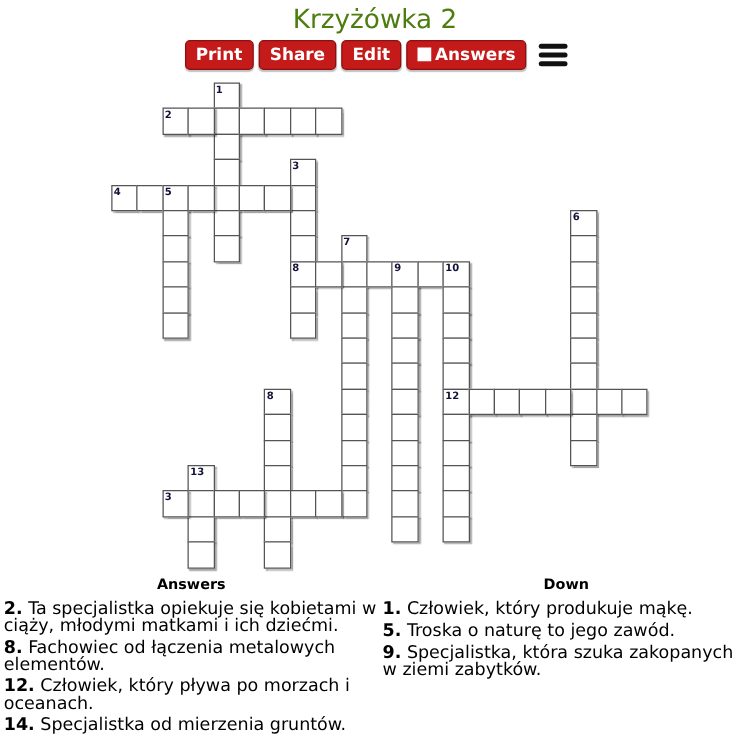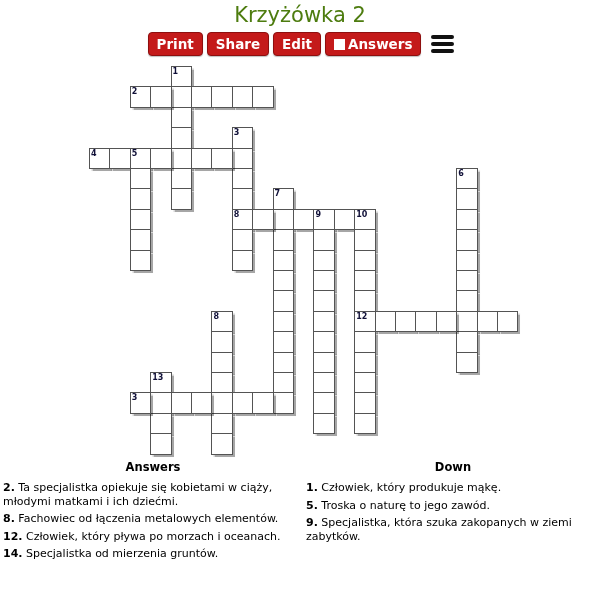--- a/index.html
+++ b/index.html
@@ -26,21 +26,21 @@
   }
   .cell .num{
     position:absolute; top:0px; left:1px; font-size:8px; font-weight:bold;
     color:#101038; line-height:9px;
   }
   .clues{ position:absolute; top:457px; left:0; width:600px; display:flex; }
   .clue-col{ box-sizing:border-box; }
   .clue-col.across{ width:303px; padding-left:3px; }
   .clue-col.down{ width:297px; padding-left:3px; }
   .clue-col h3{ font-size:11.5px; font-weight:bold; margin:3px 0 7px 0; text-align:center; color:#000;}
-  .clue-col p{ font-size:11px; line-height:13.5px; margin:0 0 4px 0; }
+  .clue-col p{ font-size:14px; line-height:13.5px; margin:0 0 4px 0; }
   .clue-col p b{ font-weight:bold; }
 </style>
 </head>
 <body>
 
 <h1 class="title">Krzyżówka 2</h1>
 
 <div class="toolbar">
   <button class="btn">Print</button>
   <button class="btn">Share</button>

